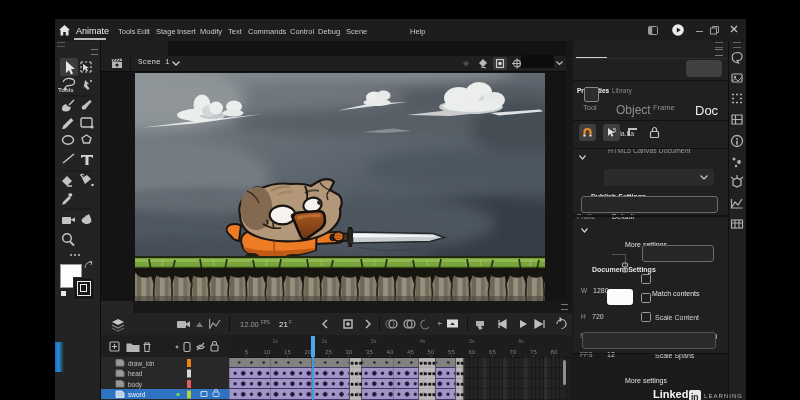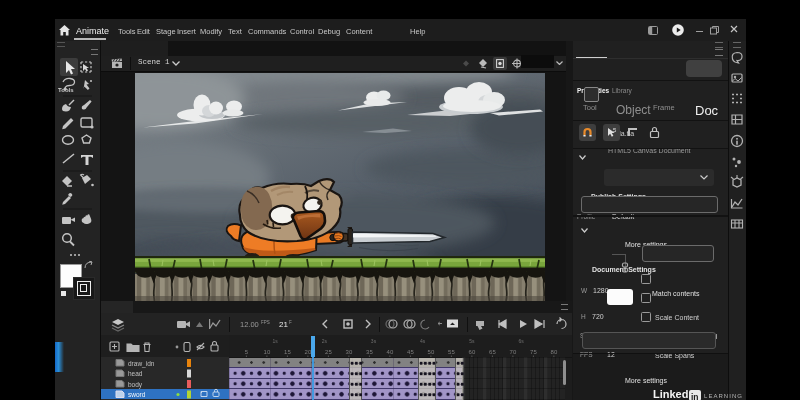--- a/index.html
+++ b/index.html
@@ -22,21 +22,21 @@
 <div class="a" style="left:74px;top:22px;width:32px;height:2px;background:#b9b9b9;"></div>
 <div class="a t" style="left:118px;top:12px;">Tools</div>
 <div class="a t" style="left:137px;top:12px;">Edit</div>
 <div class="a t" style="left:156px;top:12px;">Stage</div>
 <div class="a t" style="left:177px;top:12px;">Insert</div>
 <div class="a t" style="left:200px;top:12px;">Modify</div>
 <div class="a t" style="left:228px;top:12px;">Text</div>
 <div class="a t" style="left:248px;top:12px;">Commands</div>
 <div class="a t" style="left:290px;top:12px;">Control</div>
 <div class="a t" style="left:318px;top:12px;">Debug</div>
-<div class="a t" style="left:346px;top:12px;">Content</div>
+<div class="a t" style="left:346px;top:12px;">Scene</div>
 <div class="a t" style="left:376px;top:12px;padding-left:34px;">Help</div>
 
 <svg class="a" style="left:648px;top:10px;" width="10" height="9" viewBox="0 0 10 9">
  <rect x="0.5" y="0.5" width="9" height="8" rx="1" fill="none" stroke="#9a9a9a"></rect>
  <rect x="1" y="1" width="3.2" height="7" fill="#9a9a9a"></rect>
 </svg>
 <svg class="a" style="left:672px;top:8px;" width="12" height="12" viewBox="0 0 12 12">
  <circle cx="6" cy="6" r="5.8" fill="#ececec"></circle>
  <path d="M4.8 3.5 L8.7 6 L4.8 8.5 Z" fill="#1a1a1a"></path>
 </svg>

